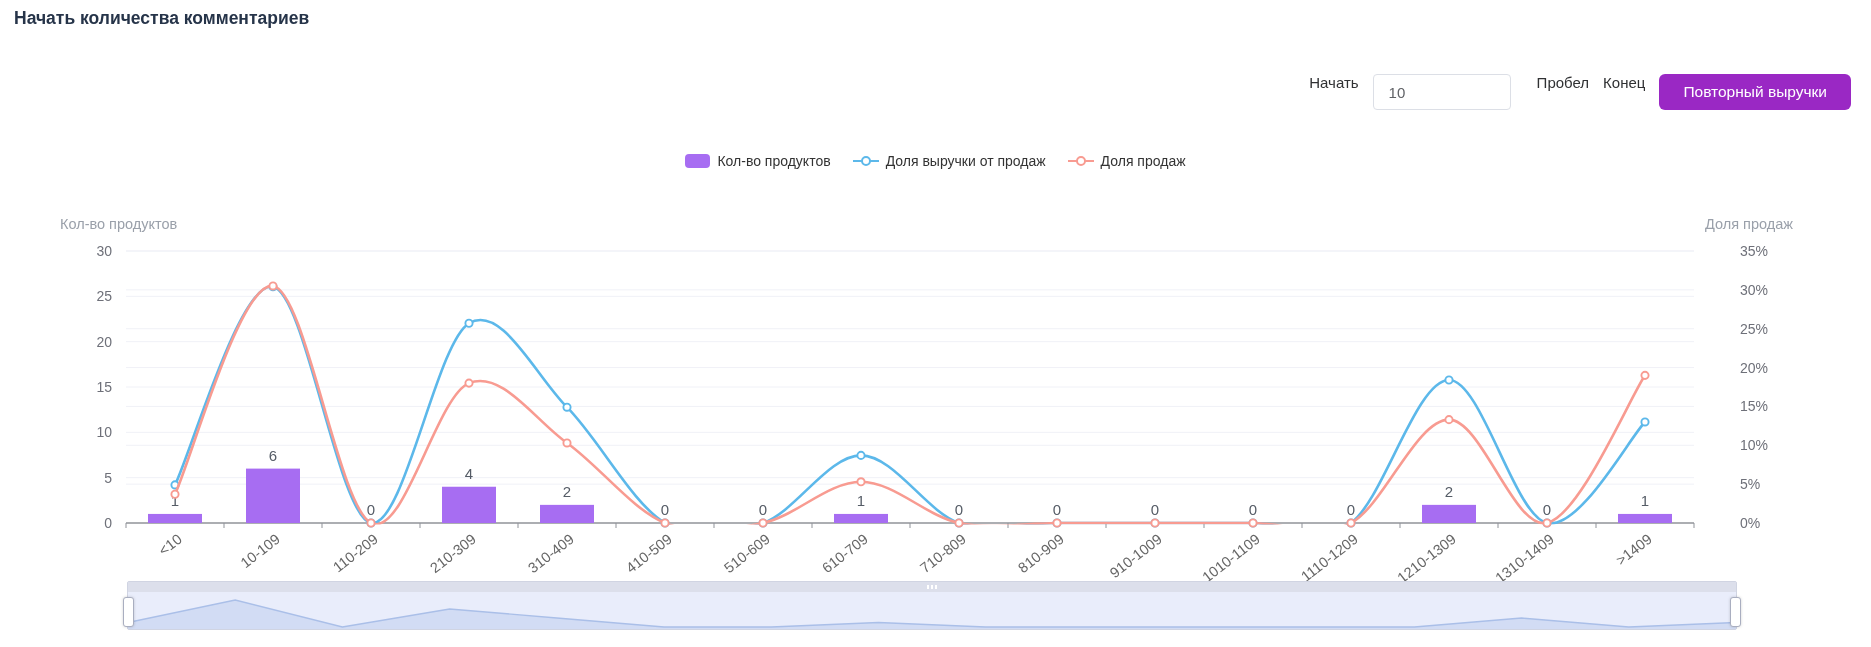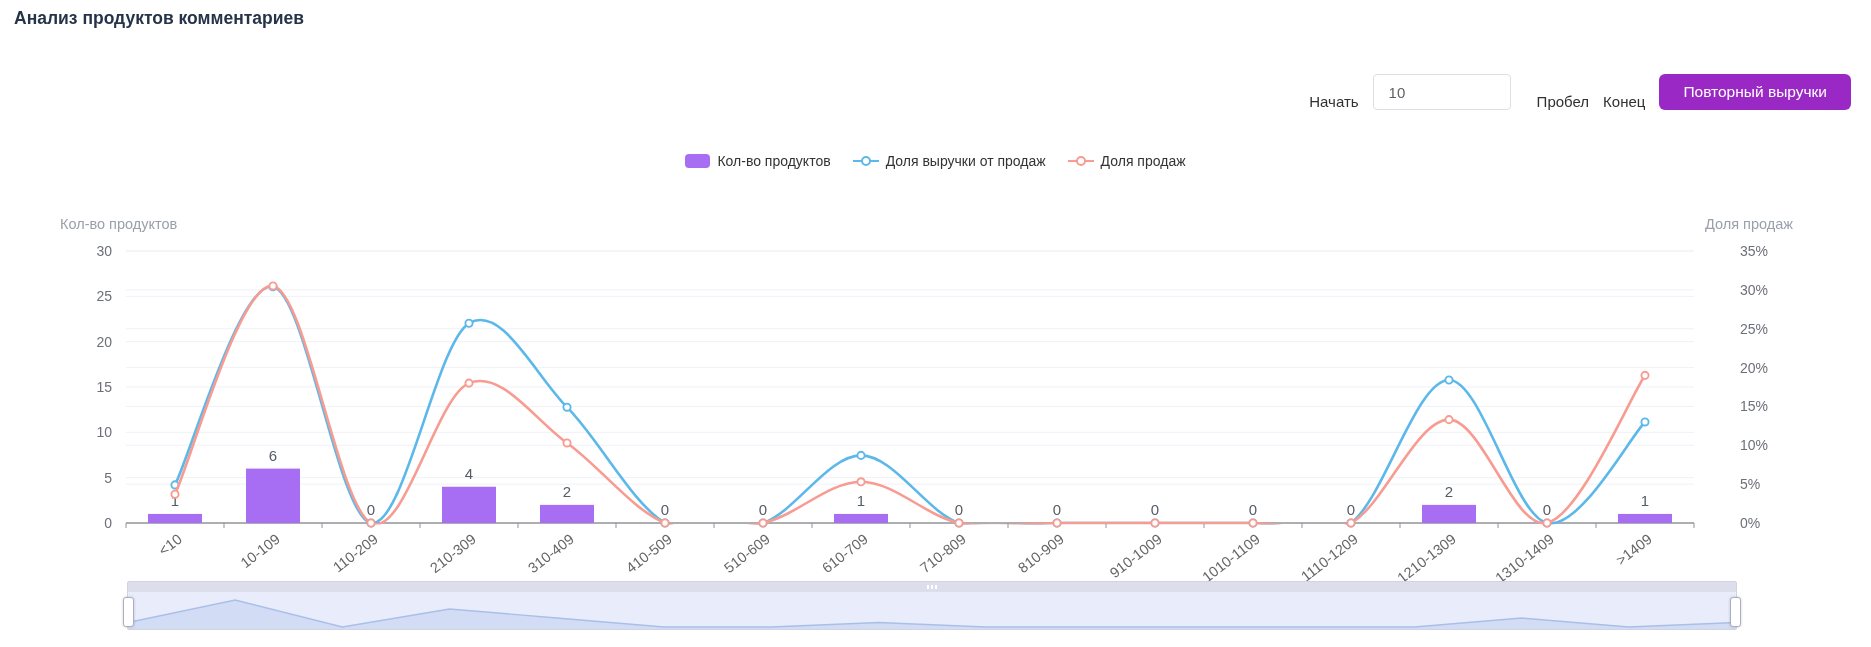--- a/index.html
+++ b/index.html
@@ -1,19 +1,19 @@
 <!DOCTYPE html>
 <html><head>
 <meta charset="utf-8">
 <style>
   html,body{margin:0;padding:0;background:#fff;}
   .page{position:relative;width:1871px;height:647px;background:#fff;overflow:hidden;
         font-family:"Liberation Sans",sans-serif;}
   .page-title{position:absolute;left:14px;top:8px;font-size:17.5px;font-weight:bold;color:#263449;}
-  .controls{position:absolute;right:20px;top:74px;display:flex;align-items:flex-end;}
+  .controls{position:absolute;right:20px;top:74px;display:flex;align-items:flex-start;}
   .ctl-label{font-size:15px;color:#303133;margin-right:14px;}
   .ctl-input{width:106px;height:34px;border:1px solid #dcdfe6;border-radius:4px;
              padding:0 15px;font-size:15px;color:#606266;outline:none;margin-right:26px;
              font-family:"Liberation Sans",sans-serif;}
   .reanalyze-btn{height:36px;padding:0 24px;background:#9a28c4;color:#fff;border:none;
              border-radius:6px;font-size:15.5px;cursor:pointer;font-family:"Liberation Sans",sans-serif;}
   .legend{position:absolute;left:0;top:153px;width:100%;display:flex;justify-content:center;
           align-items:center;gap:22px;}
   .legend-item{display:flex;align-items:center;gap:7px;cursor:pointer;}
   .legend-label{font-size:14px;color:#333;}
@@ -33,21 +33,21 @@
   .dz-handle{position:absolute;width:9px;height:28px;background:#fff;border:1px solid #a9aec0;
              border-radius:3px;top:15px;box-shadow:0 0 3px rgba(0,0,0,.18);cursor:ew-resize;z-index:3;}
   .dz-handle.left{left:-5px;}
   .dz-handle.right{right:-5px;}
 </style>
 </head>
 <body>
 
 <div class="page">
 
-  <div class="page-title">Анализ продуктов комментариев</div>
+  <div class="page-title">Начать количества комментариев</div>
 
   <div class="controls">
     <span class="ctl-label">Начать</span>
     <input class="ctl-input" value="10" style="">
     <span class="ctl-label">Пробел</span>
     <span class="ctl-label">Конец</span>
     <button class="reanalyze-btn">Повторный выручки</button>
   </div>
 
   <div class="legend">

